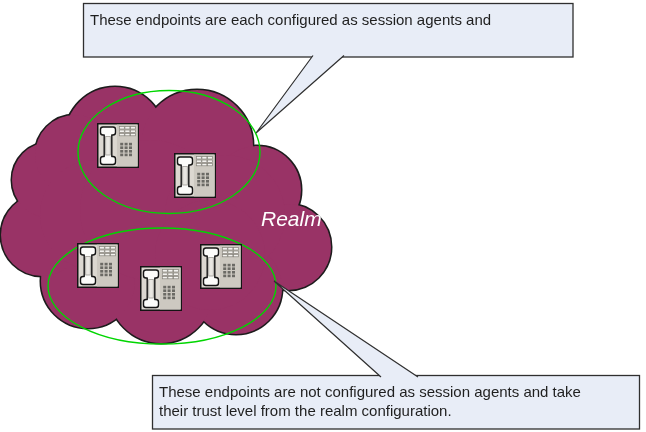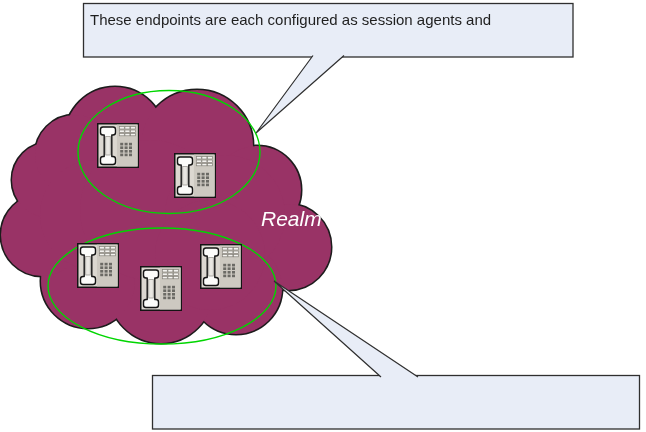--- a/index.html
+++ b/index.html
@@ -131,14 +131,18 @@
       <use href="#phone-symbol" xlink:href="#phone-symbol" x="200" y="244"></use>
     </g>
 
     <text x="261" y="226" font-size="21" font-style="italic" font-family="Liberation Sans, sans-serif" fill="#ffffff">Realm</text>
   </svg>
 
   <div class="callout-text" id="top-callout-text">
     <div>These endpoints are each configured as session agents and</div>
   </div>
 
+  <div class="callout-text" id="bottom-callout-text">
+    <div>These endpoints are not configured as session agents and take</div>
+    <div>their trust level from the realm configuration.</div>
+  </div>
 
 </div>
 
 </body></html>

